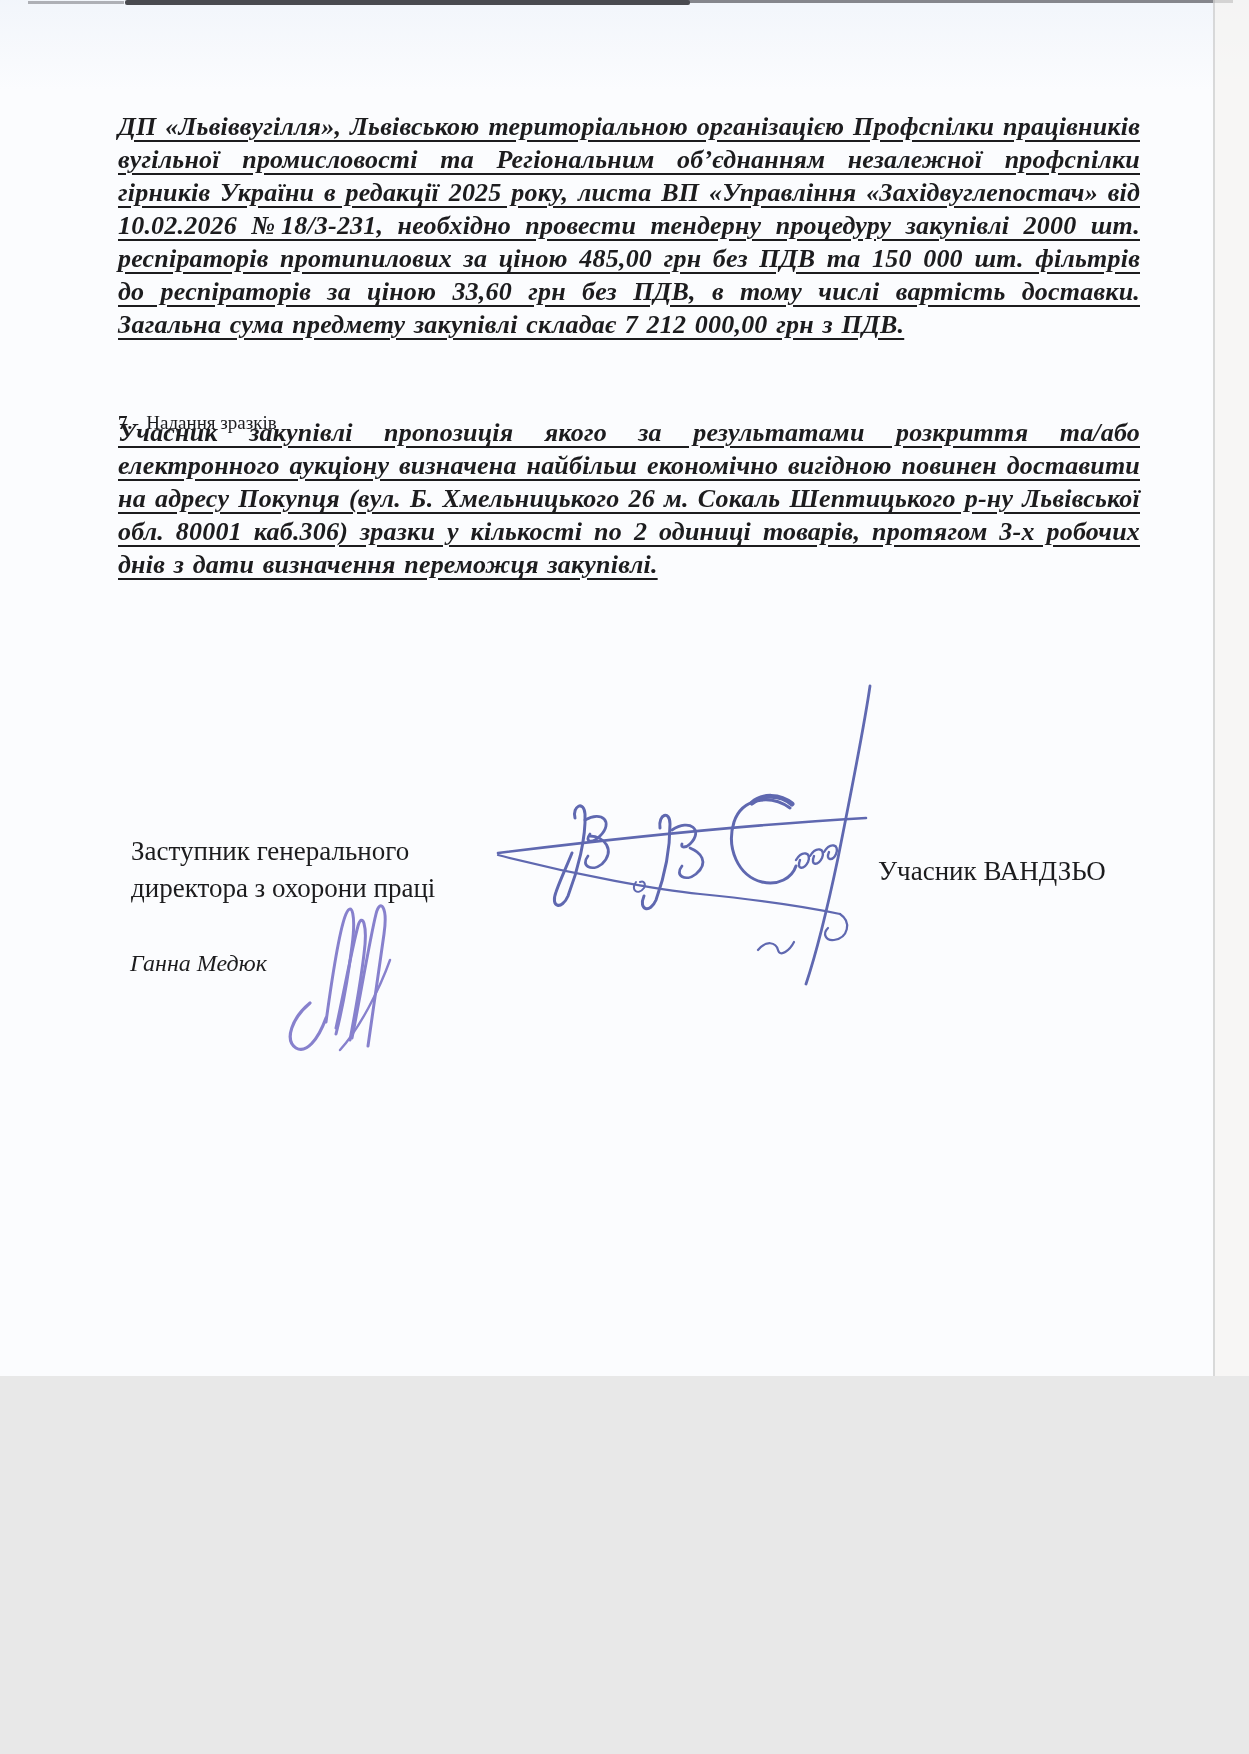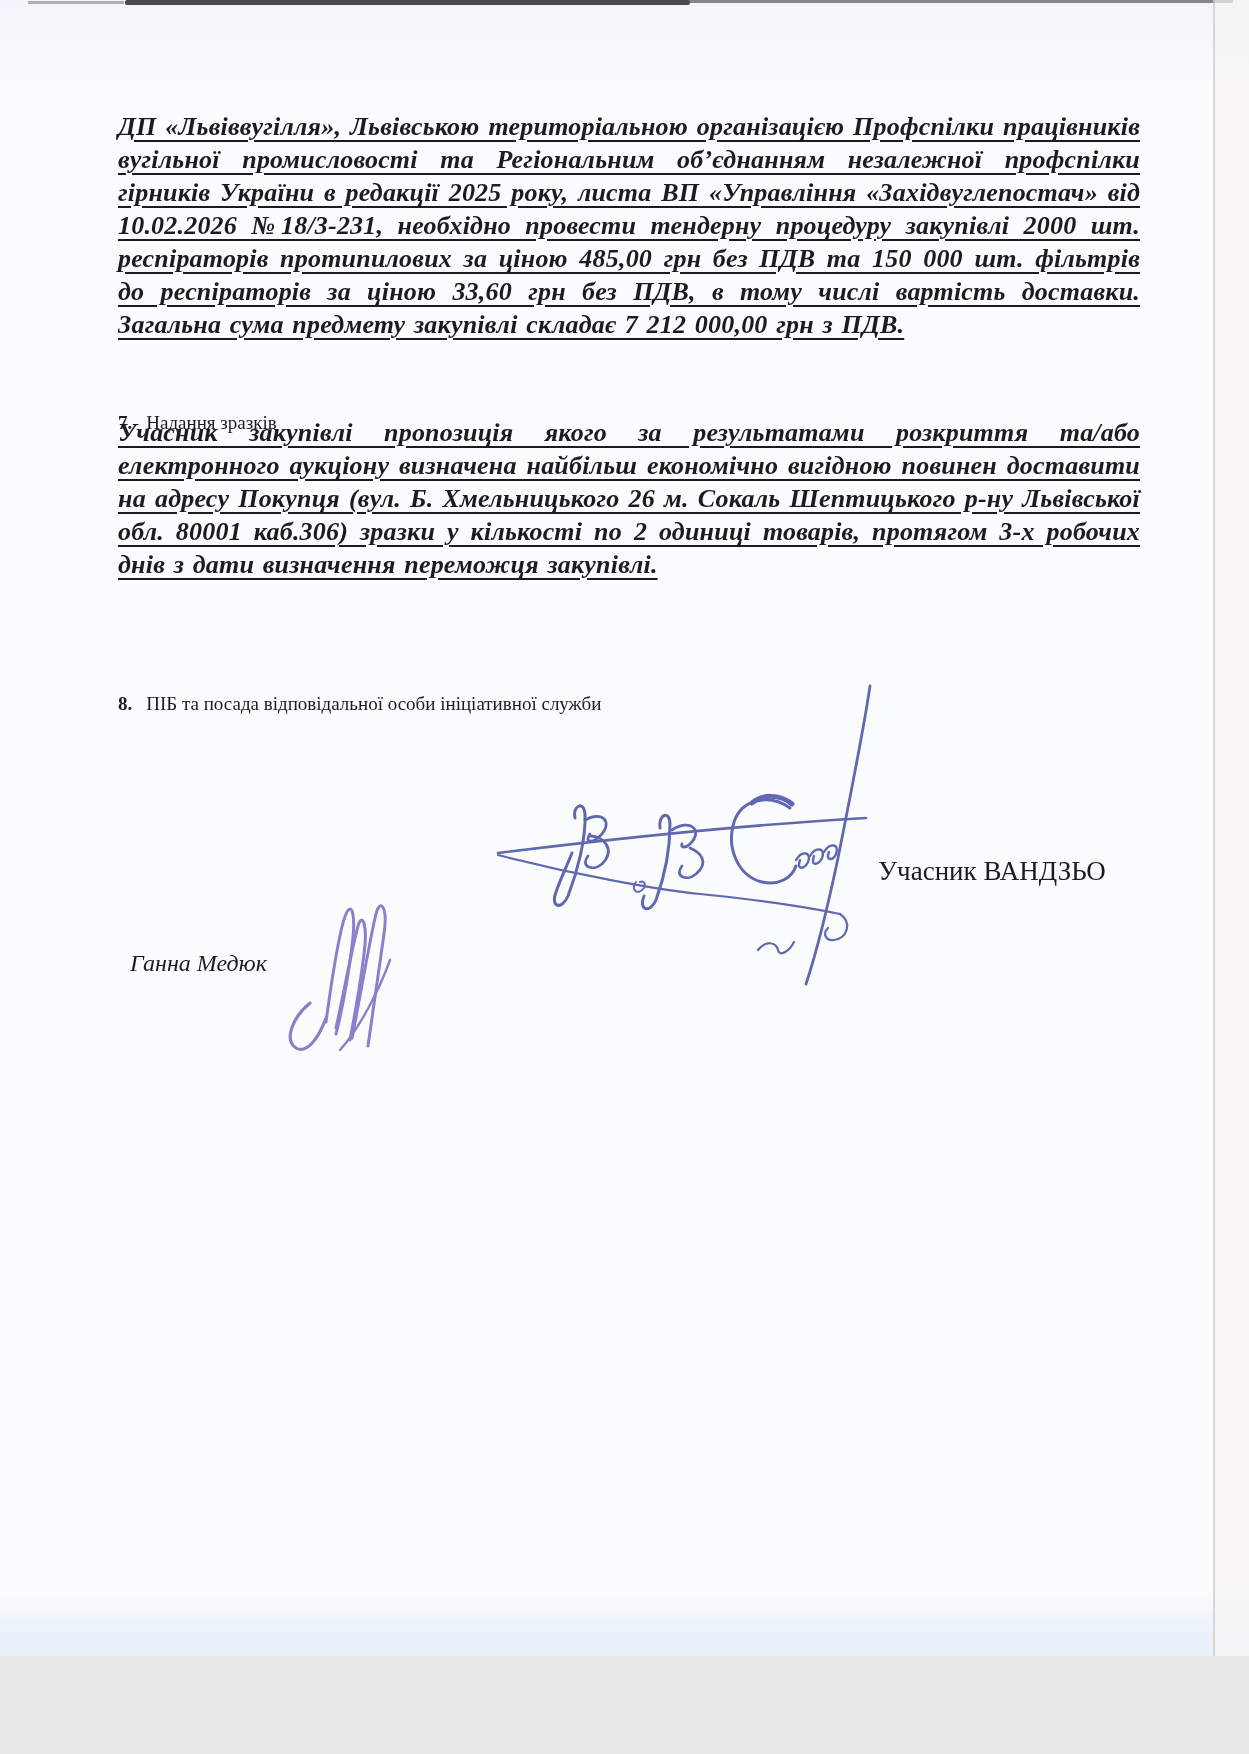--- a/index.html
+++ b/index.html
@@ -2,21 +2,21 @@
 <html><head>
 <meta charset="utf-8">
 <style>
   * { margin: 0; padding: 0; box-sizing: border-box; }
   html, body { background: #e8e8e8; }
   body { font-family: "Liberation Serif", "DejaVu Serif", serif; }
 
   .page {
     position: relative;
     width: 1249px;
-    height: 1656px;
+    height: 1376px;
     margin: 0 auto;
     background: #fbfcfe;
     overflow: hidden;
     color: #1c1c1e;
   }
 
   
   .tint-band-bottom {
     position: absolute; left: 0; top: 1592px; width: 1249px; height: 150px;
     background: linear-gradient(180deg, rgba(223,234,248,0) 0%, rgba(219,231,247,0.55) 30%, rgba(221,232,247,0.5) 75%, rgba(226,236,248,0) 100%);
@@ -102,24 +102,25 @@
   <div class="scan-edge-right-line"></div>
 
   <div class="para para-intro">ДП «Львіввугілля», Львівською територіальною організацією Профспілки працівників вугільної промисловості та Регіональним об’єднанням незалежної профспілки гірників України  в редакції 2025 року, листа  ВП «Управління «Західвуглепостач» від 10.02.2026 №18/3-231, необхідно провести тендерну процедуру закупівлі 2000 шт. респіраторів протипилових за ціною 485,00 грн без ПДВ та 150 000 шт. фільтрів до респіраторів за ціною 33,60 грн без ПДВ, в тому числі вартість доставки. Загальна сума предмету закупівлі складає 7 212 000,00 грн з ПДВ.</div>
 
   <div class="heading heading-7">
     <span class="num">7.</span><span>Надання зразків</span>
   </div>
 
   <div class="para para-samples">Учасник закупівлі пропозиція якого за результатами розкриття та/або електронного аукціону визначена найбільш економічно вигідною повинен доставити на адресу Покупця (вул. Б. Хмельницького 26 м. Сокаль Шептицького р-ну Львівської обл. 80001 каб.306) зразки у кількості по 2 одиниці  товарів, протягом 3-х робочих днів з дати визначення переможця закупівлі.</div>
 
-  <div class="heading heading-8">
-    <span class="num">8.</span><span>ПІБ та посада відповідальної особи ініціативної служби</span>
+
+  <div class="position-title">
+    <div>Заступник генерального</div>
+    <div>директора з охорони праці</div>
   </div>
-
 
   <div class="signer-name">Учасник ВАНДЗЬО</div>
 
   <div class="preparer-name">Ганна Медюк</div>
 
   <svg class="sig-svg sig-primary" width="460" height="345" viewBox="0 0 460 345">
     <g fill="none" stroke-linecap="round" stroke-linejoin="round" opacity="0.88" stroke="#4a54a6">
 
       <path d="M 58 195 C 180 180 320 166 426 160" stroke-width="2.6"></path>
       <path d="M 58 197 C 140 218 220 232 260 236 C 320 242 372 250 400 256" stroke-width="2.2"></path>

